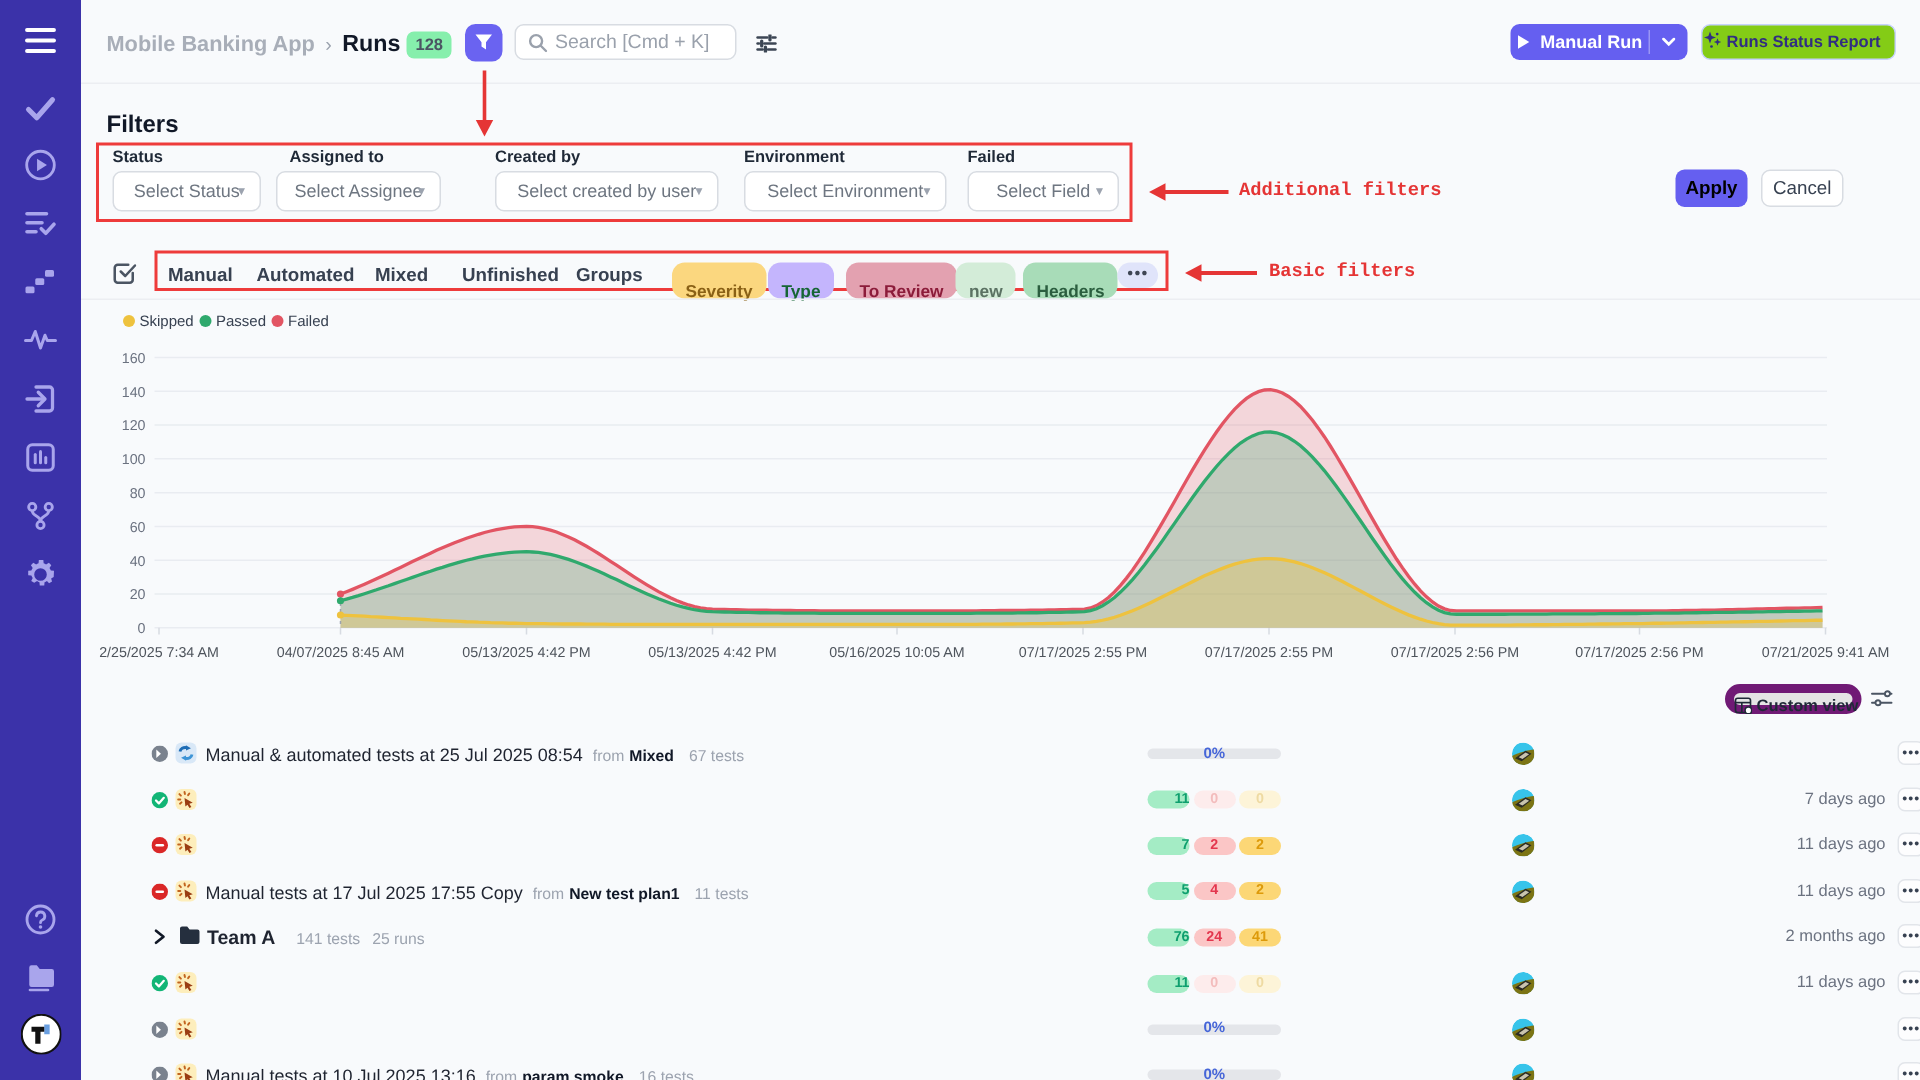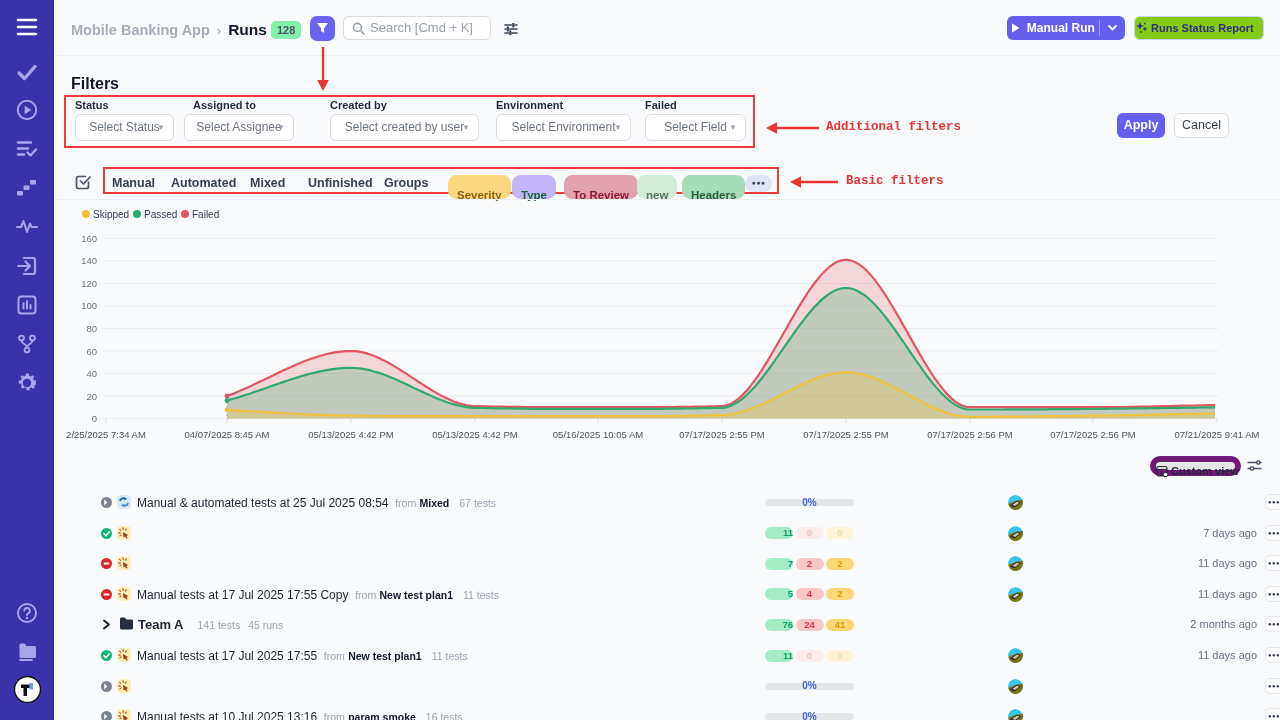--- a/index.html
+++ b/index.html
@@ -22,21 +22,21 @@
 #mr-sep { position:absolute; left:92px; top:4px; width:1px; height:16px; background:rgba(255,255,255,0.35); }
 #runsreport { position:absolute; left:1134px; top:16px; width:130px; height:24px; background:#84cc16; border:1px solid #c7d2fe; border-radius:6px; color:#312e81; font-size:11px; font-weight:bold; line-height:22px; white-space:nowrap; }
 #hdrline { position:absolute; left:54px; top:55px; width:1226px; height:1px; background:#eceef2; }
 
 #ftitle { position:absolute; left:71px; top:75px; font-size:16px; font-weight:bold; color:#111827; }
 #redbox1 { position:absolute; left:64px; top:95px; width:691px; height:53px; border:2px solid #ee3b3b; }
 #redbox2 { position:absolute; left:103px; top:167px; width:676px; height:27px; border:2px solid #ee3b3b; }
 .flabel { position:absolute; font-size:11px; color:#1f2937; font-weight:bold; top:99px; }
 .fsel { position:absolute; top:114px; height:27px; background:#fff; border:1px solid #d8dce2; border-radius:6px; font-size:12px; color:#6e7681; text-align:center; line-height:25px; }
 .fsel .car { position:absolute; right:8px; top:0; font-size:8px; color:#9ca3af; line-height:25px; }
-#applybtn { position:absolute; left:1117px; top:113px; width:48px; height:25px; background:#655ff0; border-radius:6px; color:#ffffff; font-size:12.5px; font-weight:bold; text-align:center; line-height:25px; }
+#applybtn { position:absolute; left:1117px; top:113px; width:48px; height:25px; background:#655ff0; border-radius:6px; color:#000000; font-size:12.5px; font-weight:bold; text-align:center; line-height:25px; }
 #cancelbtn { position:absolute; left:1174px; top:113px; width:55px; height:25px; background:#fff; border:1px solid #d8dce2; border-radius:6px; color:#374151; font-size:12.5px; text-align:center; line-height:23px; }
 .redann { position:absolute; color:#e53535; font-family:"Liberation Mono",monospace; font-size:12.5px; font-weight:bold; }
 
 .bitem { position:absolute; top:176px; font-size:12.5px; color:#374151; font-weight:bold; }
 .tag { position:absolute; top:175px; height:17px; border-radius:8.5px; font-size:11.5px; font-weight:bold; line-height:17px; padding:12px 9px; }
 #line2 { position:absolute; left:54px; top:199px; width:1226px; height:1px; background:#eceef2; }
 
 .ldot { position:absolute; width:8px; height:8px; border-radius:50%; top:210px; }
 .ltxt { position:absolute; top:209px; font-size:10px; color:#374151; }
 </style>
@@ -408,21 +408,21 @@
       <div class="menu">●●●</div>
       <div class="rdate">11 days ago</div>
     </div>
 <div class="row" style="top:609.4px">
       <svg style="position:absolute;left:28px;top:10px" width="9" height="11" viewBox="0 0 9 11">
         <path d="M2 1.5 L7 5.5 L2 9.5" stroke="#111827" stroke-width="1.8" fill="none" stroke-linecap="round" stroke-linejoin="round"></path>
       </svg>
       <svg style="position:absolute;left:45px;top:8px" width="15" height="13" viewBox="0 0 15 13">
         <path d="M1 2 a1.4 1.4 0 0 1 1.4-1.4 h3.4 l1.6 2 h5.2 a1.4 1.4 0 0 1 1.4 1.4 v7 a1.4 1.4 0 0 1-1.4 1.4 h-10.2 a1.4 1.4 0 0 1-1.4-1.4 z" fill="#252f3e"></path>
       </svg>
-      <div class="rtitle" style="left:64px; font-weight:bold; font-size:13px; top:8px">Team A<span class="tests" style="padding-left:14px; font-weight:normal">141 tests</span><span class="tests" style="padding-left:8px; font-weight:normal">45 runs</span></div>
+      <div class="rtitle" style="left:64px; font-weight:bold; font-size:13px; top:8px">Team A<span class="tests" style="padding-left:14px; font-weight:normal">141 tests</span><span class="tests" style="padding-left:8px; font-weight:normal">25 runs</span></div>
       <div class="pills"><span class="pill pg">76</span><span class="pill pr">24</span><span class="pill py">41</span></div>
       <div class="menu">●●●</div>
       <div class="rdate">2 months ago</div>
     </div>
 <div class="row" style="top:640.1px">
       <svg class="sticon" viewBox="0 0 11 11">
         <circle cx="5.5" cy="5.5" r="5.5" fill="#12b576"></circle>
         <path d="M3 5.7 L4.9 7.6 L8.2 3.9" stroke="#fff" stroke-width="1.5" fill="none" stroke-linecap="round" stroke-linejoin="round"></path>
       </svg>
       <div class="emoji" style="background:#fdeebc">
@@ -430,21 +430,20 @@
           <path d="M5 5 L10.5 8.2 L8.2 8.8 L9.6 11 L8.3 11.6 L7 9.5 L5.6 10.6 Z" fill="#9a3d12"></path>
           <g stroke="#c2641f" stroke-width="1.3" stroke-linecap="round">
             <line x1="5" y1="1" x2="5.3" y2="2.3"></line>
             <line x1="1.6" y1="2.4" x2="2.6" y2="3.4"></line>
             <line x1="0.8" y1="6" x2="2.2" y2="6"></line>
             <line x1="2" y1="8.8" x2="3" y2="7.9"></line>
             <line x1="8.2" y1="2" x2="7.4" y2="3.1"></line>
           </g>
         </svg>
       </div>
-      <div class="rtitle">Manual tests at 17 Jul 2025 17:55 &nbsp;<span class="from">from</span> <span class="plan">New test plan1</span><span class="tests">11 tests</span></div>
       <div class="pills"><span class="pill pg">11</span><span class="pill pr0">0</span><span class="pill py0">0</span></div>
       <div class="avatar"><svg width="15" height="15" viewBox="0 0 15 15">
           <circle cx="7.5" cy="7.5" r="7.5" fill="#37c4ea"></circle>
           <path d="M0 9 Q4 6.5 15 4.5 L15 15 L0 15 Z" fill="#7c7414"></path>
           <path d="M2 10.5 L9 5.5 L13 7.5 L6.5 12.5 Z" fill="#2b2b23"></path>
           <path d="M4.5 9.8 L9 6.6 L11.4 7.8 L7 11 Z" fill="#c9c4ae"></path>
         </svg></div>
       <div class="menu">●●●</div>
       <div class="rdate">11 days ago</div>
     </div>

